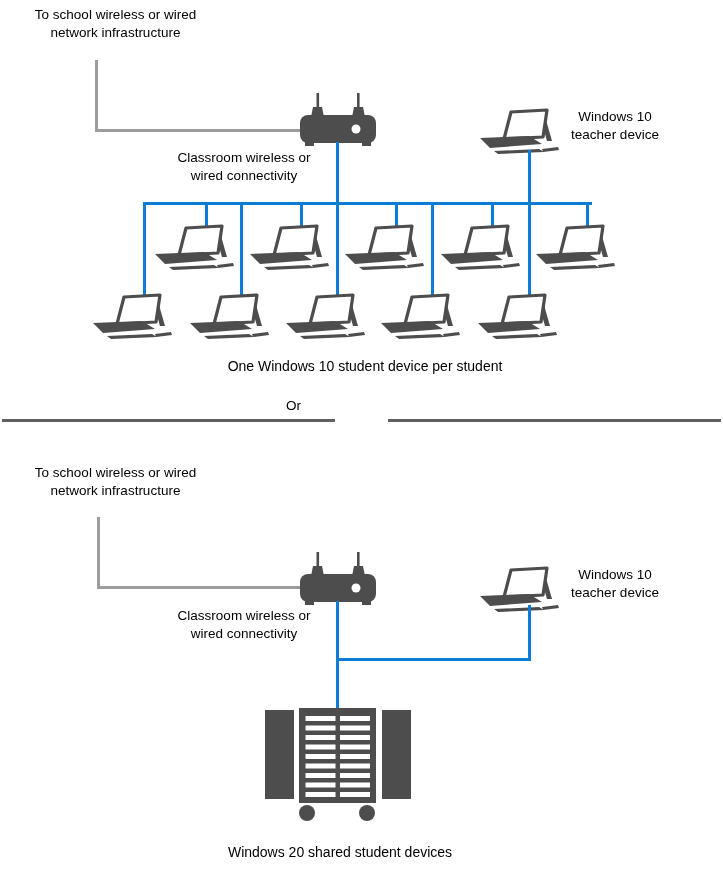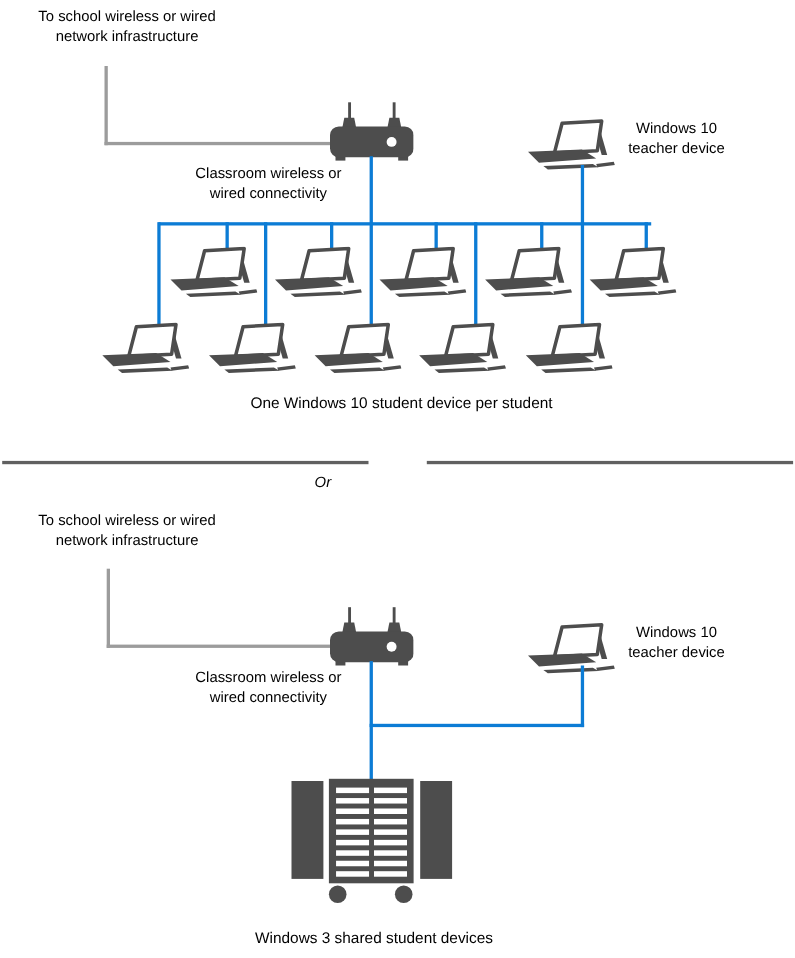--- a/index.html
+++ b/index.html
@@ -171,21 +171,21 @@
         <svg>
           <use href="#sym-device"></use>
         </svg>
       </div>
 
     <div class="caption" style="left:0px;top:357px;width:730px;">One Windows 10 student device per student</div>
   </div>
 
   <div>
     <div class="line divline" style="left:2px;top:419px;width:333px;height:3px;"></div>
-    <div class="label" style="left:0px;top:430px;width:587px;font-style:italic;">Or</div>
+    <div class="label" style="left:0px;top:397px;width:587px;">Or</div>
     <div class="line divline" style="left:388px;top:419px;width:333px;height:3px;"></div>
   </div>
 
   <div>
     <div class="label" style="left:18px;top:464px;width:195px;">
       <div>To school wireless or wired</div>
       <div>network infrastructure</div>
     </div>
 
     <div class="line gray" style="left:97px;top:517px;width:3px;height:72px;"></div>
@@ -215,16 +215,16 @@
     <div class="line blue" style="left:336px;top:601px;width:3px;height:109px;"></div>
     <div class="line blue" style="left:528px;top:605px;width:3px;height:56px;"></div>
     <div class="line blue" style="left:336px;top:658px;width:195px;height:3px;"></div>
 
     <div class="icon cart" style="left:263px;top:707px;">
       <svg>
           <use href="#sym-cart"></use>
         </svg>
     </div>
 
-    <div class="caption" style="left:0px;top:843px;width:680px;">Windows 3 shared student devices</div>
+    <div class="caption" style="left:0px;top:843px;width:680px;">Windows 20 shared student devices</div>
   </div>
 
 </div>
 
 </body></html>

